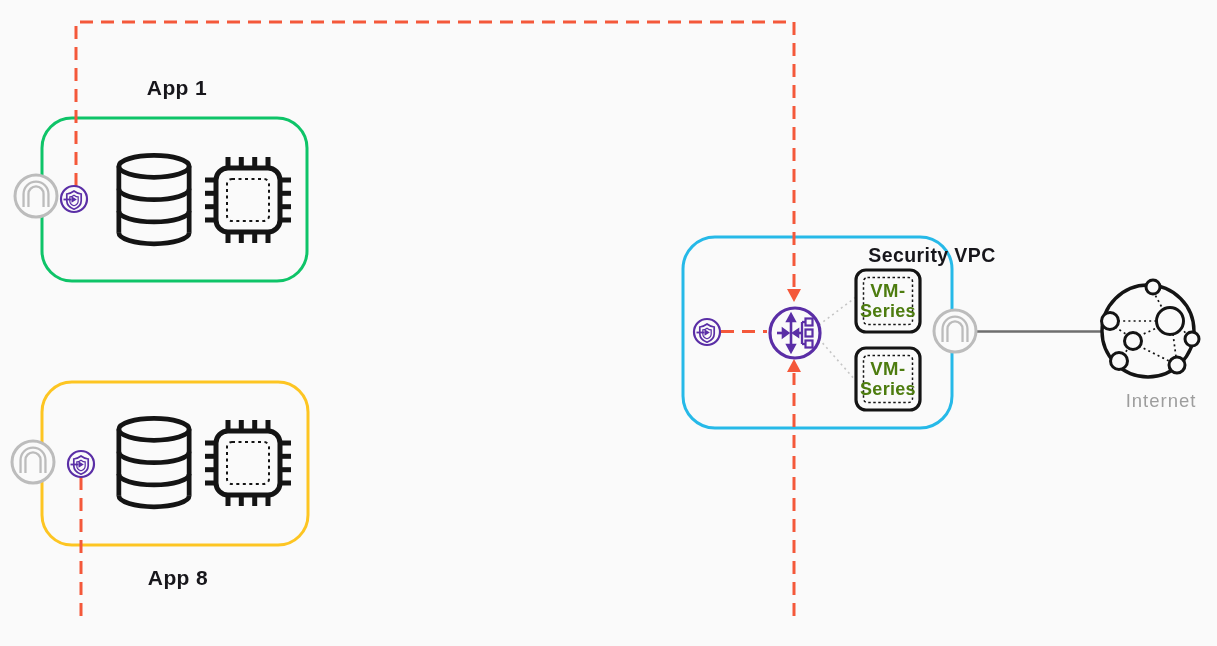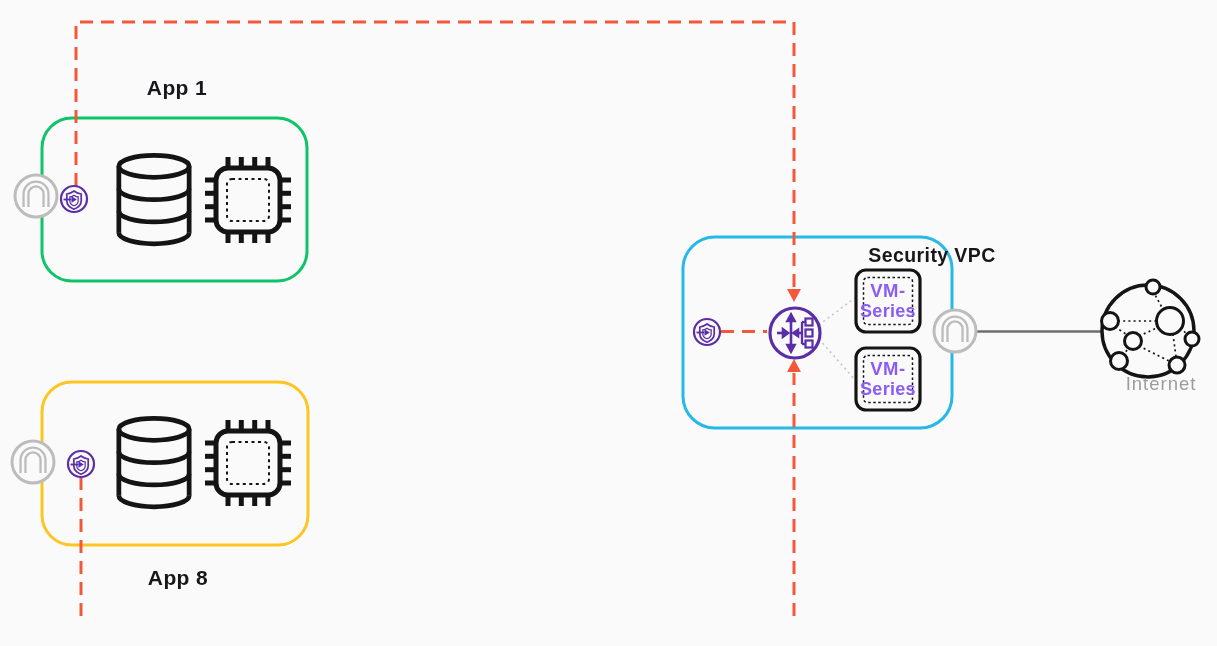--- a/index.html
+++ b/index.html
@@ -6,21 +6,21 @@
   .stage{
     position:relative;width:1217px;height:624px;background:#fafafa;
     font-family:"Liberation Sans",sans-serif;overflow:hidden;text-align:right;
   }
   .stage svg{position:absolute;left:0;top:0;}
   .lbl{position:absolute;transform:translateX(-50%);font-weight:700;color:#17161b;
        white-space:nowrap;letter-spacing:.4px;font-size:21px;}
   .lbl-svpc{font-size:19.5px;}
   .lbl-internet{font-weight:400;color:#9d9d9d;font-size:18.5px;letter-spacing:1px;}
   .vmtext{position:absolute;width:64px;height:62px;display:flex;flex-direction:column;
-          align-items:center;justify-content:center;color:#8b5cf6;line-height:1;}
+          align-items:center;justify-content:center;color:#4d7c0f;line-height:1;}
   .vmtext .l1{font-size:18.5px;font-weight:700;letter-spacing:.5px;}
   .vmtext .l2{font-size:18px;font-weight:700;margin-top:2px;letter-spacing:.3px;}
 </style>
 </head>
 <body>
 
 <div class="stage">
 
   <svg width="1217" height="646" viewBox="0 0 1217 646">
     <defs>
@@ -149,21 +149,21 @@
         <circle cx="44" cy="8" r="7"></circle>
         <circle cx="-29" cy="30" r="8.5"></circle>
         <circle cx="29" cy="34" r="8"></circle>
       </g>
     </g>
   </svg>
 
   <div class="lbl" style="left:177px;top:76px;">App 1</div>
   <div class="lbl" style="left:178px;top:566px;">App 8</div>
   <div class="lbl lbl-svpc" style="left:932px;top:204px;margin-top:40px;">Security VPC</div>
-  <div class="lbl lbl-internet" style="left:1161px;top:373px;">Internet</div>
+  <div class="lbl lbl-internet" style="left:1161px;top:390px;">Internet</div>
 
   <div class="vmtext" style="left:856px;top:270px;">
     <div class="l1">VM-</div>
     <div class="l2">Series</div>
   </div>
   <div class="vmtext" style="left:856px;top:348px;">
     <div class="l1">VM-</div>
     <div class="l2">Series</div>
   </div>
 

